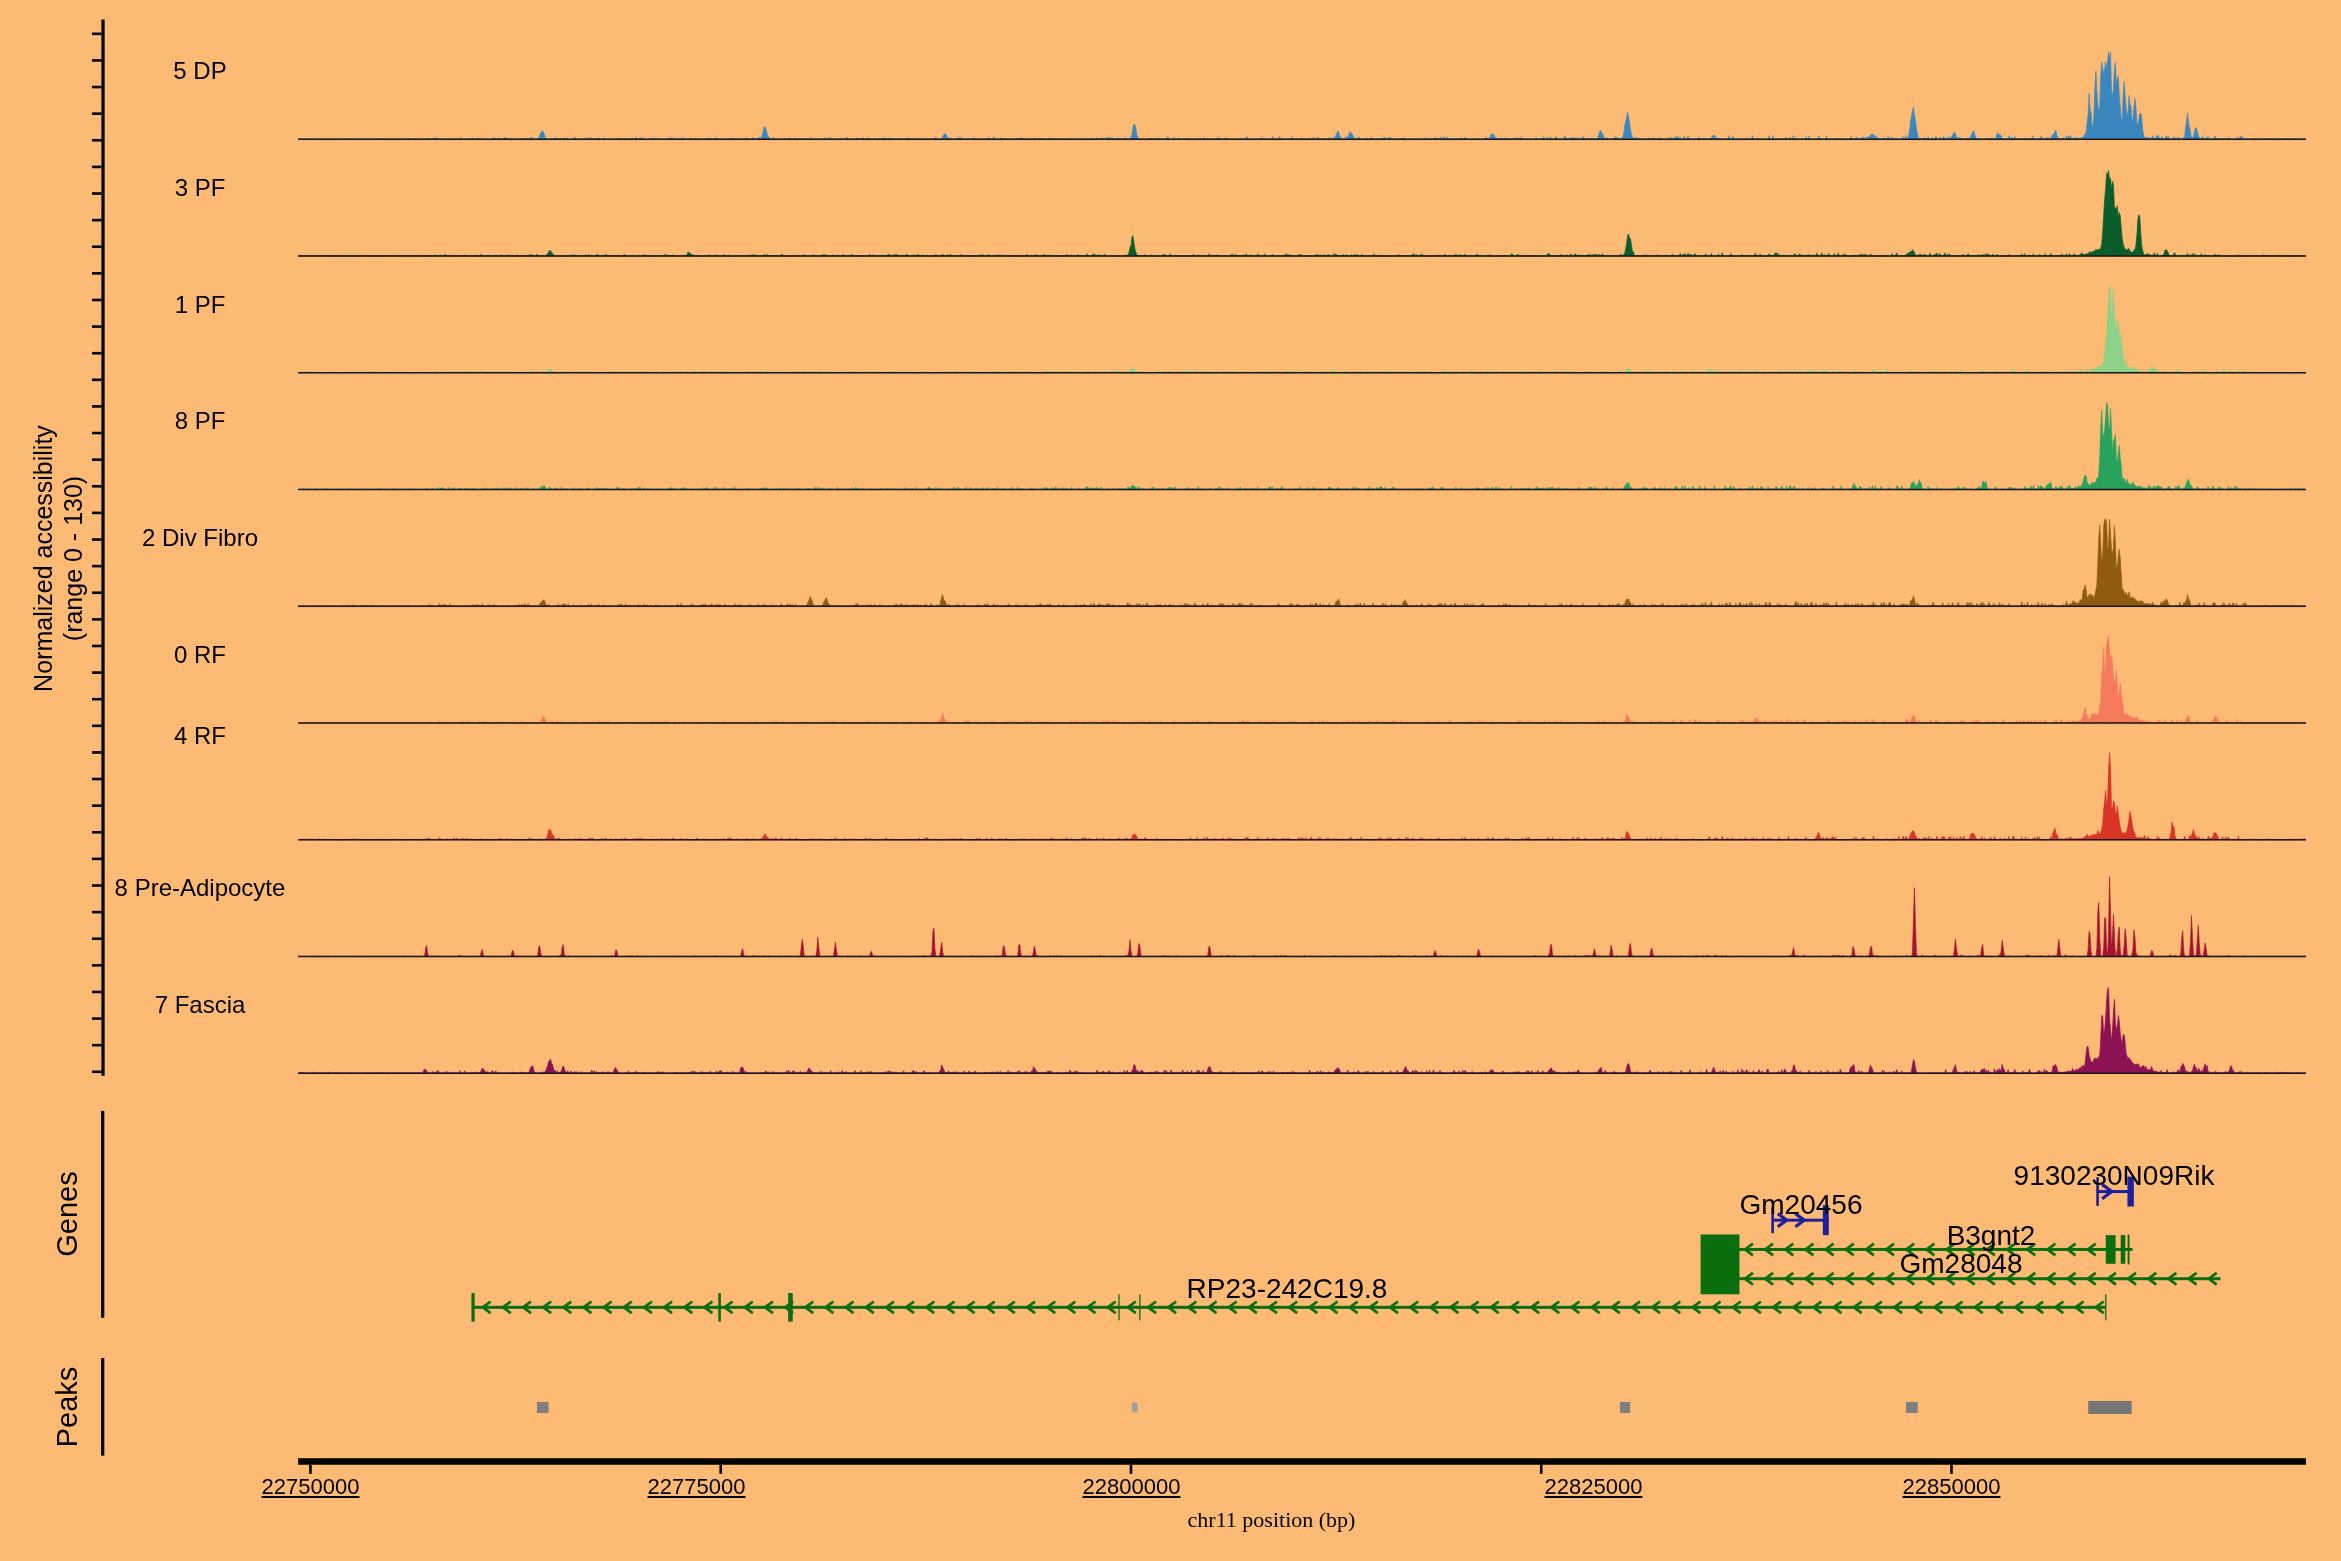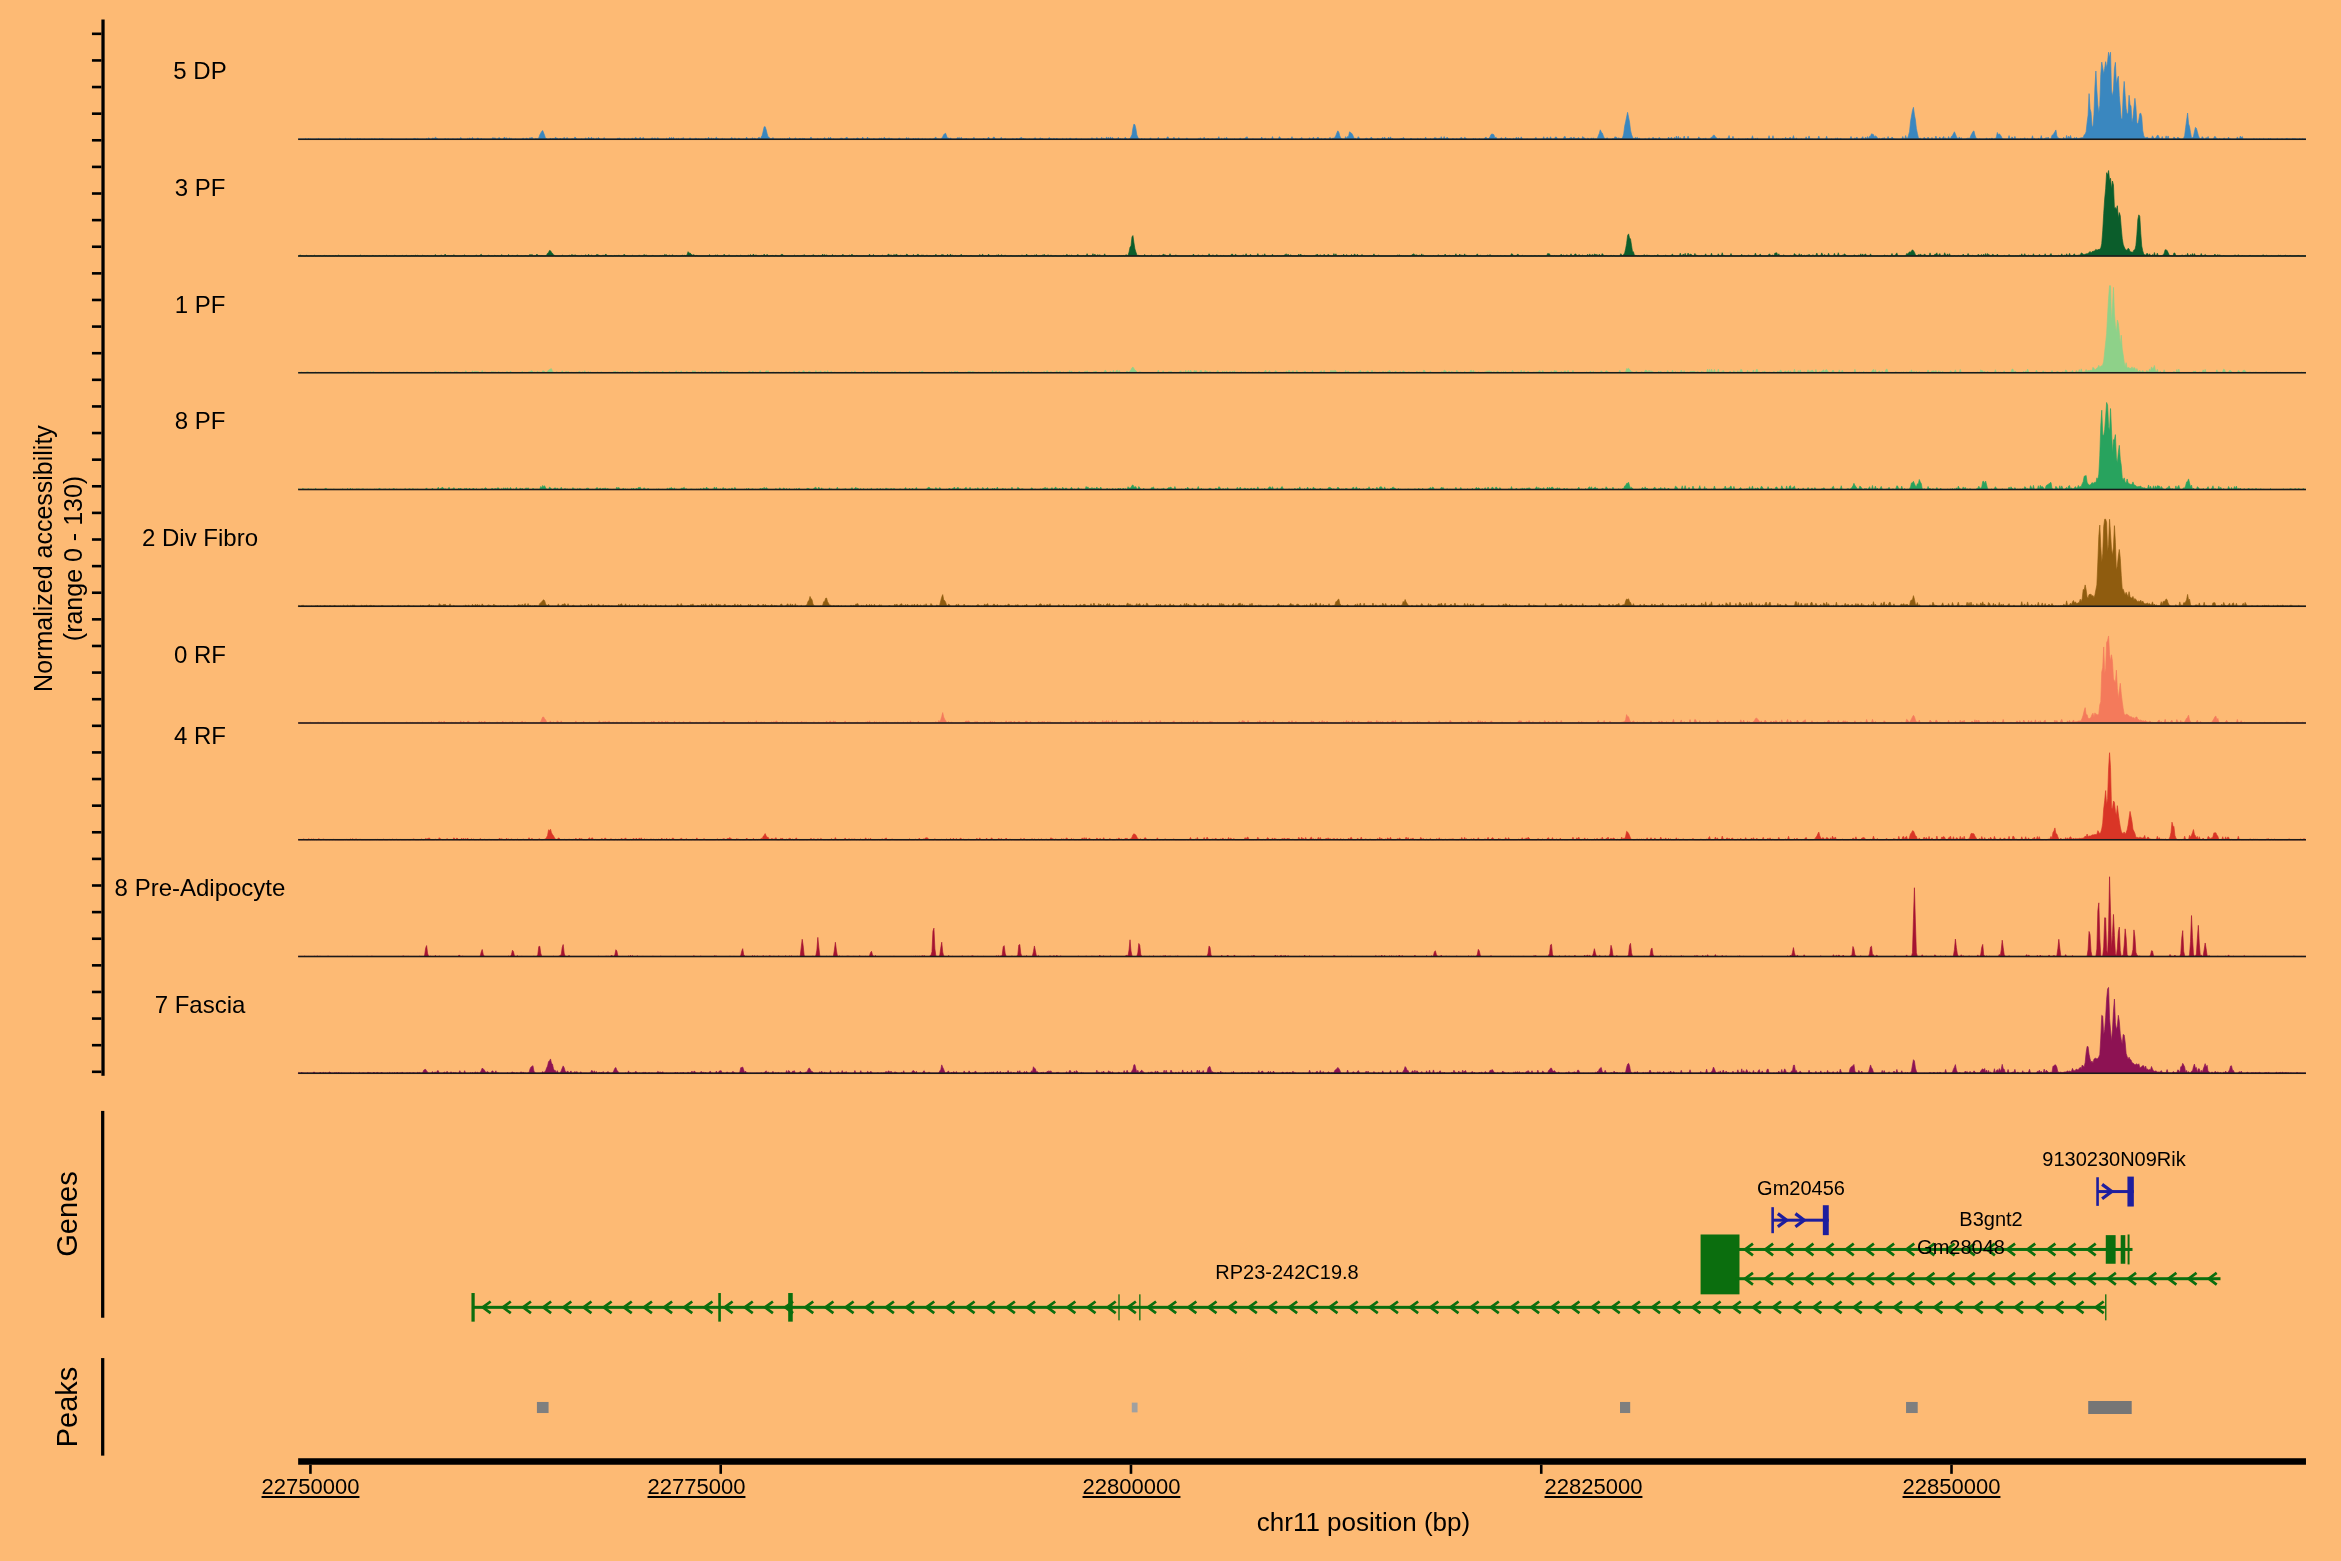--- a/index.html
+++ b/index.html
@@ -2,22 +2,22 @@
 <html style="font-size:10.4px"><head>
 <meta charset="utf-8">
 <style>
   html,body{margin:0;padding:0;background:#ffffff;}
   body{width:2342px;height:1561px;font-family:"Liberation Sans", sans-serif;}
   #canvas{position:relative;width:2342px;height:1561px;background:#fdba74;overflow:hidden;}
   #plot-svg{position:absolute;left:0;top:0;}
   .lbl{position:absolute;color:#000;text-align:center;white-space:nowrap;}
   .track-label{width:260px;left:70px;font-size:24px;}
   .tick-label{width:169px;font-size:22px;top:1474px;text-decoration:underline;}
-  .gene-label{width:286px;font-size:20px;}
-  .x-title{width:455px;left:1136px;top:1507px;font-size:26px;}
+  .gene-label{width:286px;font-size:28px;margin-top:12px;}
+  .x-title{width:455px;left:1044px;top:1507px;font-size:22px;font-family:Liberation Serif, serif;}
   .rot{transform:rotate(-90deg);}
   .y-axis-label{width:494px;height:65px;left:-187px;top:526px;font-size:25px;line-height:30px;}
   .section-label{width:195px;height:34px;font-size:29px;line-height:34px;left:-31px;}
 </style>
 </head>
 <body>
 
 <div id="canvas">
   <svg id="plot-svg" width="2342" height="1561" viewBox="0 0 3600 2400">
       <rect x="155.5" y="30" width="5" height="1624" fill="#000"></rect>

